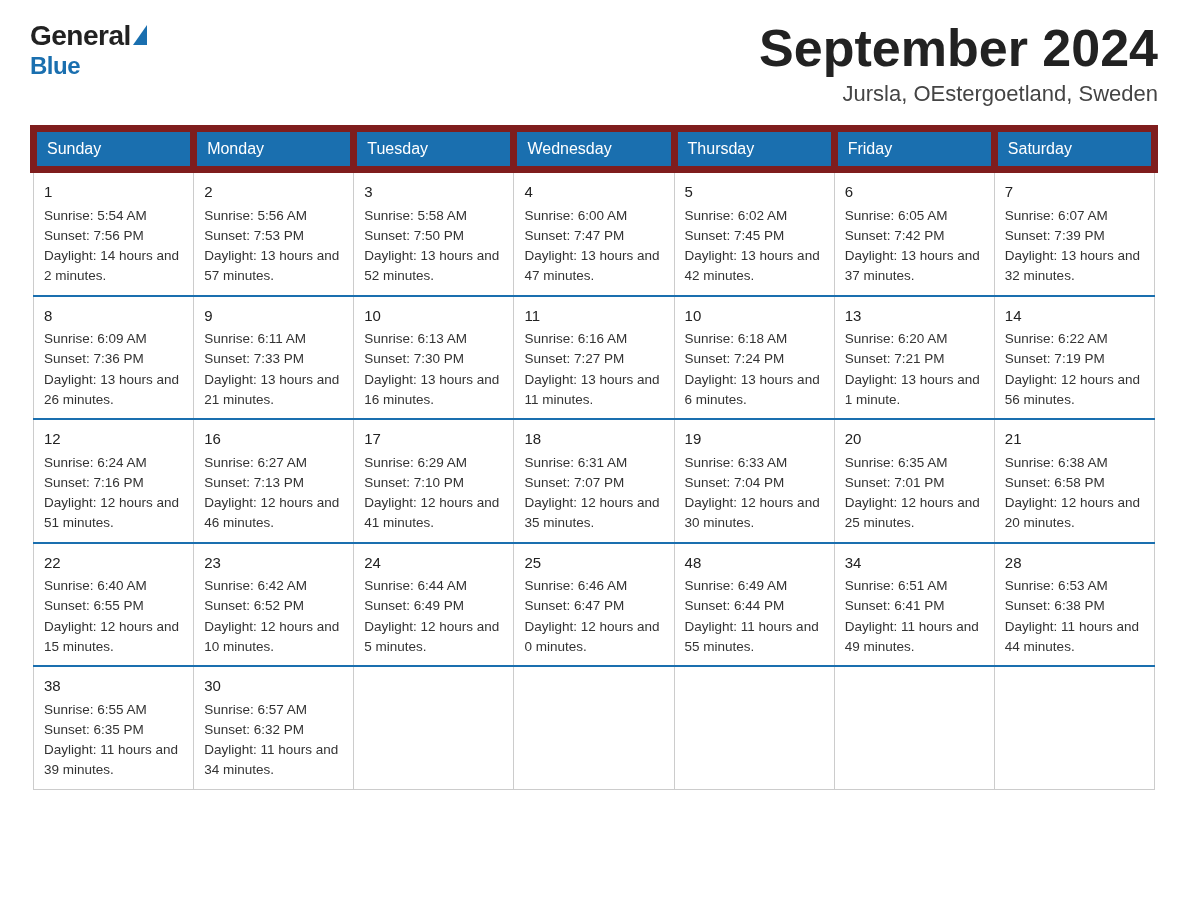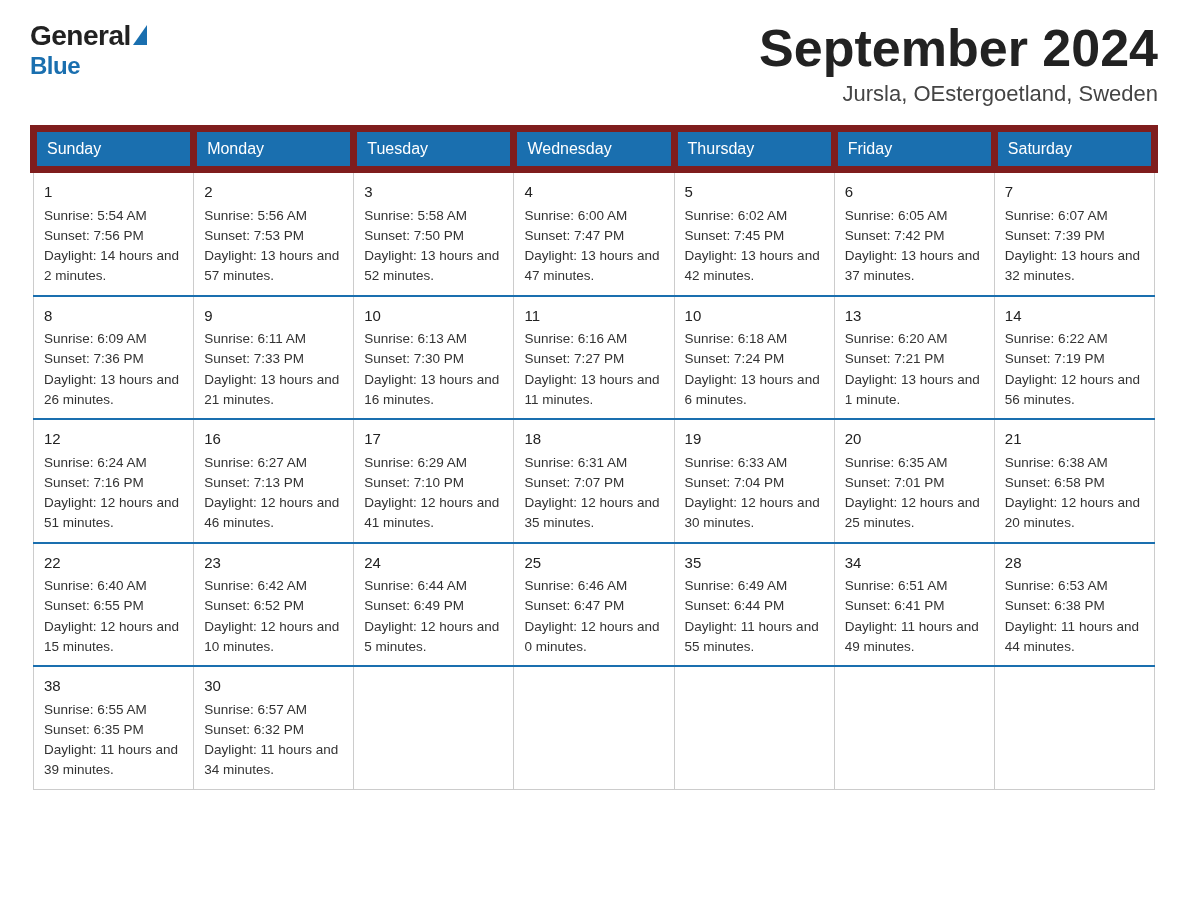--- a/index.html
+++ b/index.html
@@ -180,21 +180,21 @@
       </tr>
       <tr class="week-row">
         <td><span class="day-num">22</span>
 <span class="day-info">Sunrise: 6:40 AM<br>Sunset: 6:55 PM<br>Daylight: 12 hours and 15 minutes.</span></td>
         <td><span class="day-num">23</span>
 <span class="day-info">Sunrise: 6:42 AM<br>Sunset: 6:52 PM<br>Daylight: 12 hours and 10 minutes.</span></td>
         <td><span class="day-num">24</span>
 <span class="day-info">Sunrise: 6:44 AM<br>Sunset: 6:49 PM<br>Daylight: 12 hours and 5 minutes.</span></td>
         <td><span class="day-num">25</span>
 <span class="day-info">Sunrise: 6:46 AM<br>Sunset: 6:47 PM<br>Daylight: 12 hours and 0 minutes.</span></td>
-        <td><span class="day-num">35</span>
+        <td><span class="day-num">48</span>
 <span class="day-info">Sunrise: 6:49 AM<br>Sunset: 6:44 PM<br>Daylight: 11 hours and 55 minutes.</span></td>
         <td><span class="day-num">34</span>
 <span class="day-info">Sunrise: 6:51 AM<br>Sunset: 6:41 PM<br>Daylight: 11 hours and 49 minutes.</span></td>
         <td><span class="day-num">28</span>
 <span class="day-info">Sunrise: 6:53 AM<br>Sunset: 6:38 PM<br>Daylight: 11 hours and 44 minutes.</span></td>
       </tr>
       <tr class="week-row">
         <td><span class="day-num">38</span>
 <span class="day-info">Sunrise: 6:55 AM<br>Sunset: 6:35 PM<br>Daylight: 11 hours and 39 minutes.</span></td>
         <td><span class="day-num">30</span>

